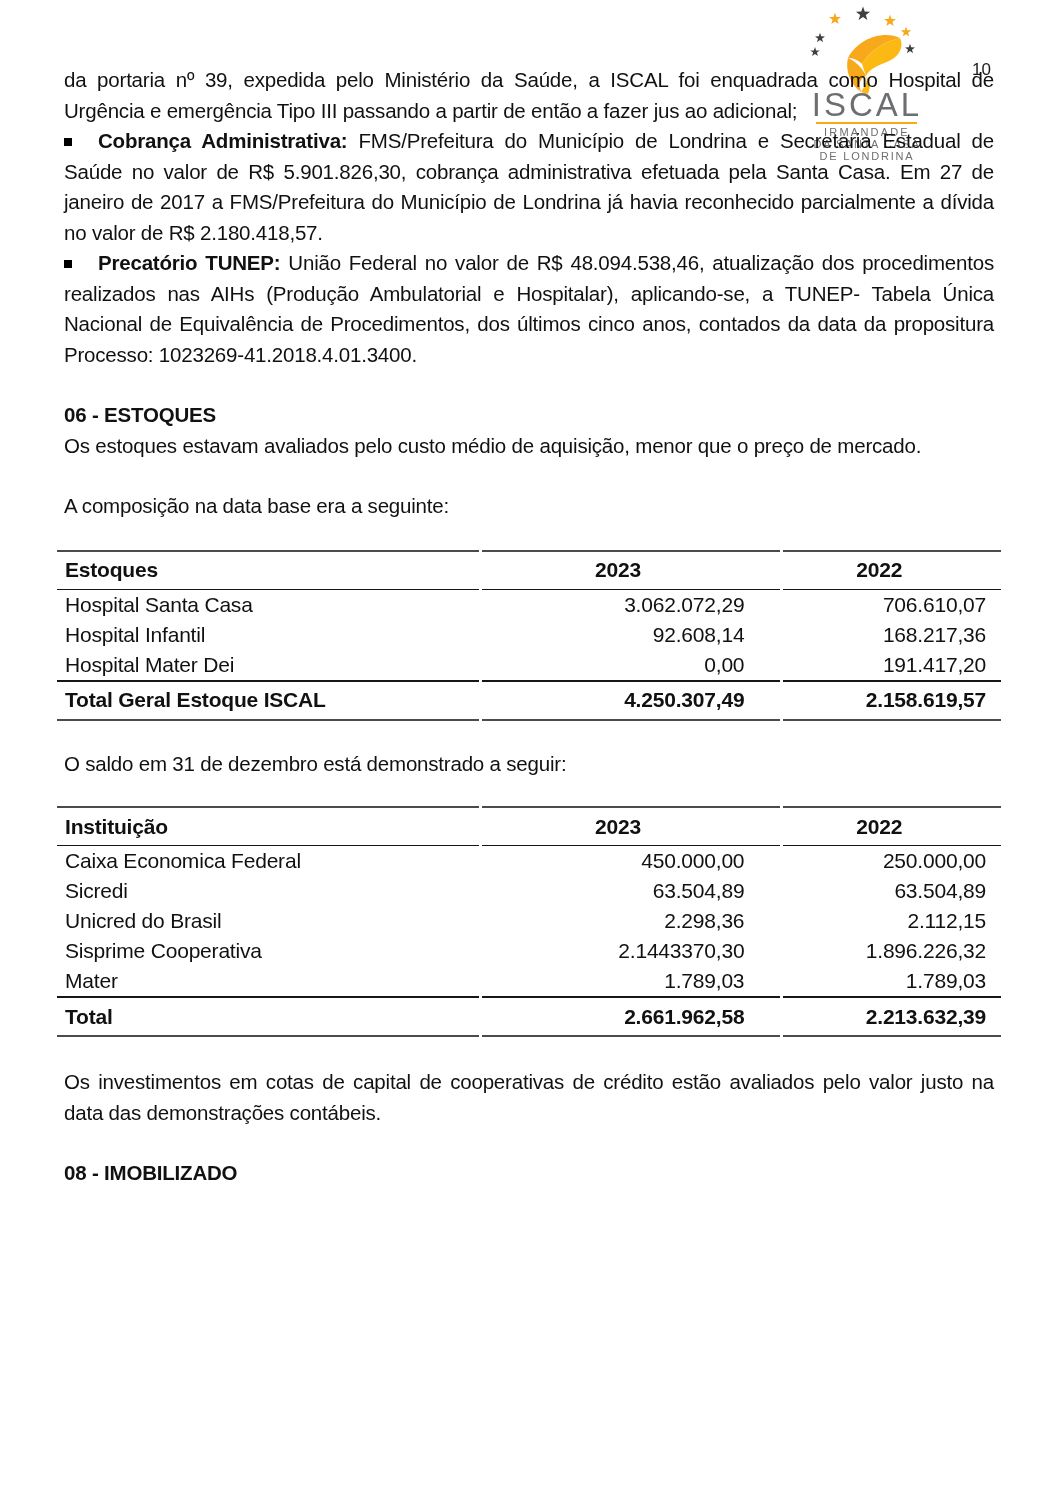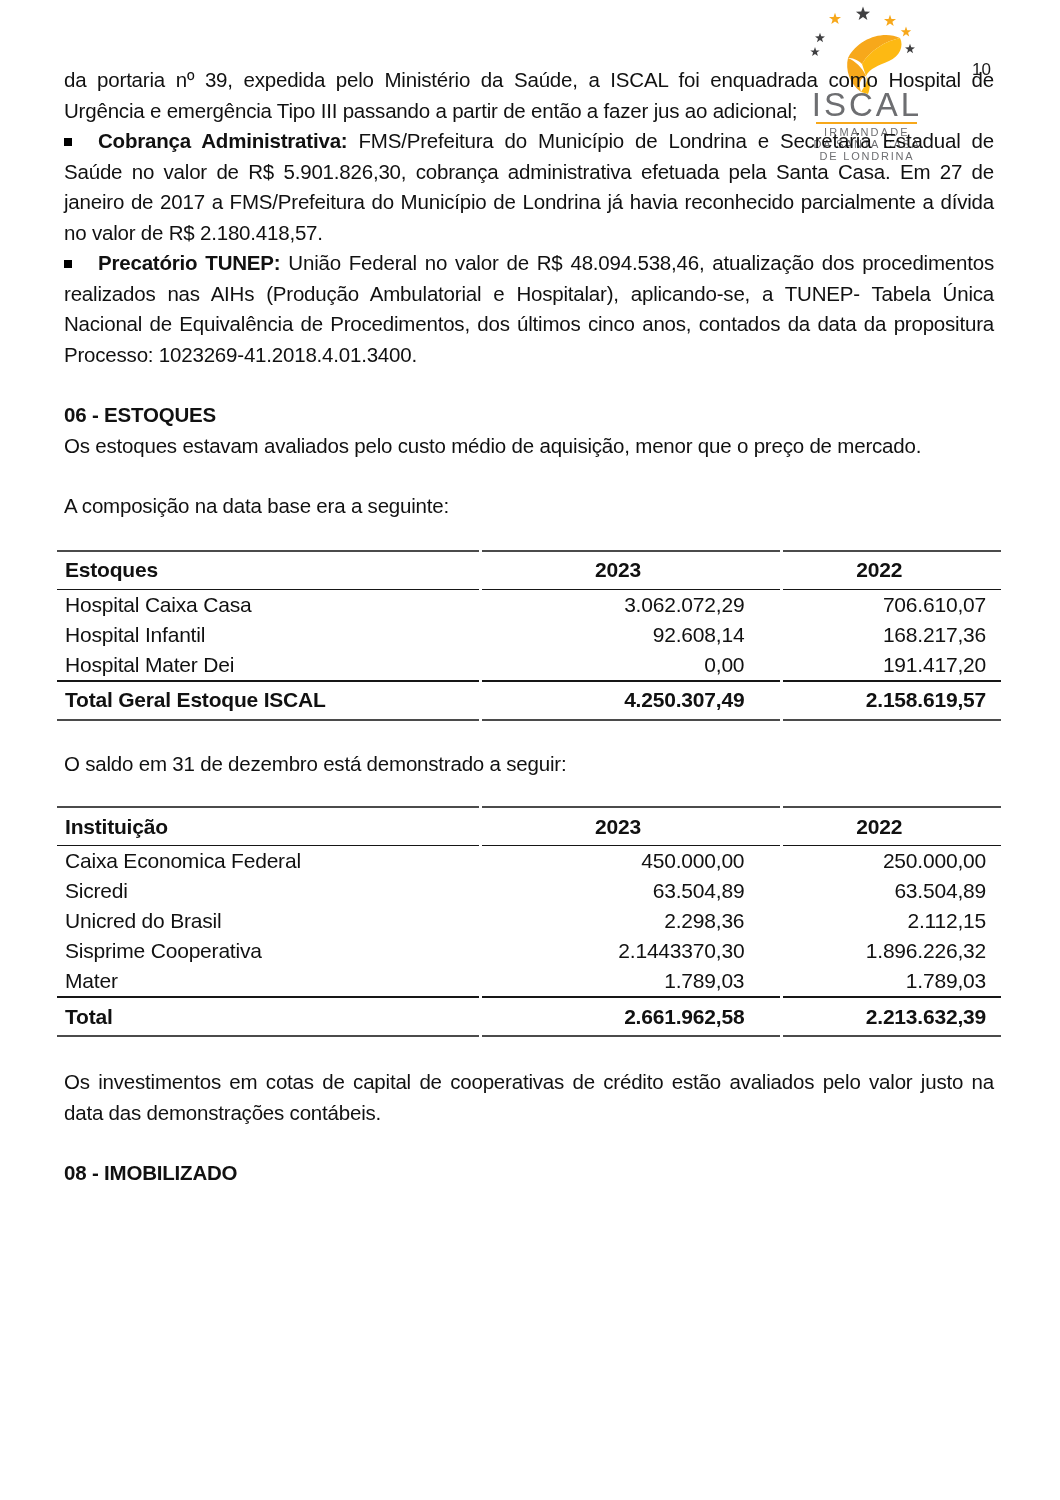--- a/index.html
+++ b/index.html
@@ -115,21 +115,21 @@
   <table class="data-table mb28" data-table="sections.estoques.table">
       <thead>
         <tr>
           <th class="col0">Estoques</th>
           <th class="col1">2023</th>
           <th class="col2">2022</th>
         </tr>
       </thead>
       <tbody>
         <tr>
-          <td class="col0">Hospital Caixa Casa</td>
+          <td class="col0">Hospital Santa Casa</td>
           <td class="col1">3.062.072,29</td>
           <td class="col2">706.610,07</td>
         </tr>
         <tr>
           <td class="col0">Hospital Infantil</td>
           <td class="col1">92.608,14</td>
           <td class="col2">168.217,36</td>
         </tr>
         <tr>
           <td class="col0">Hospital Mater Dei</td>

